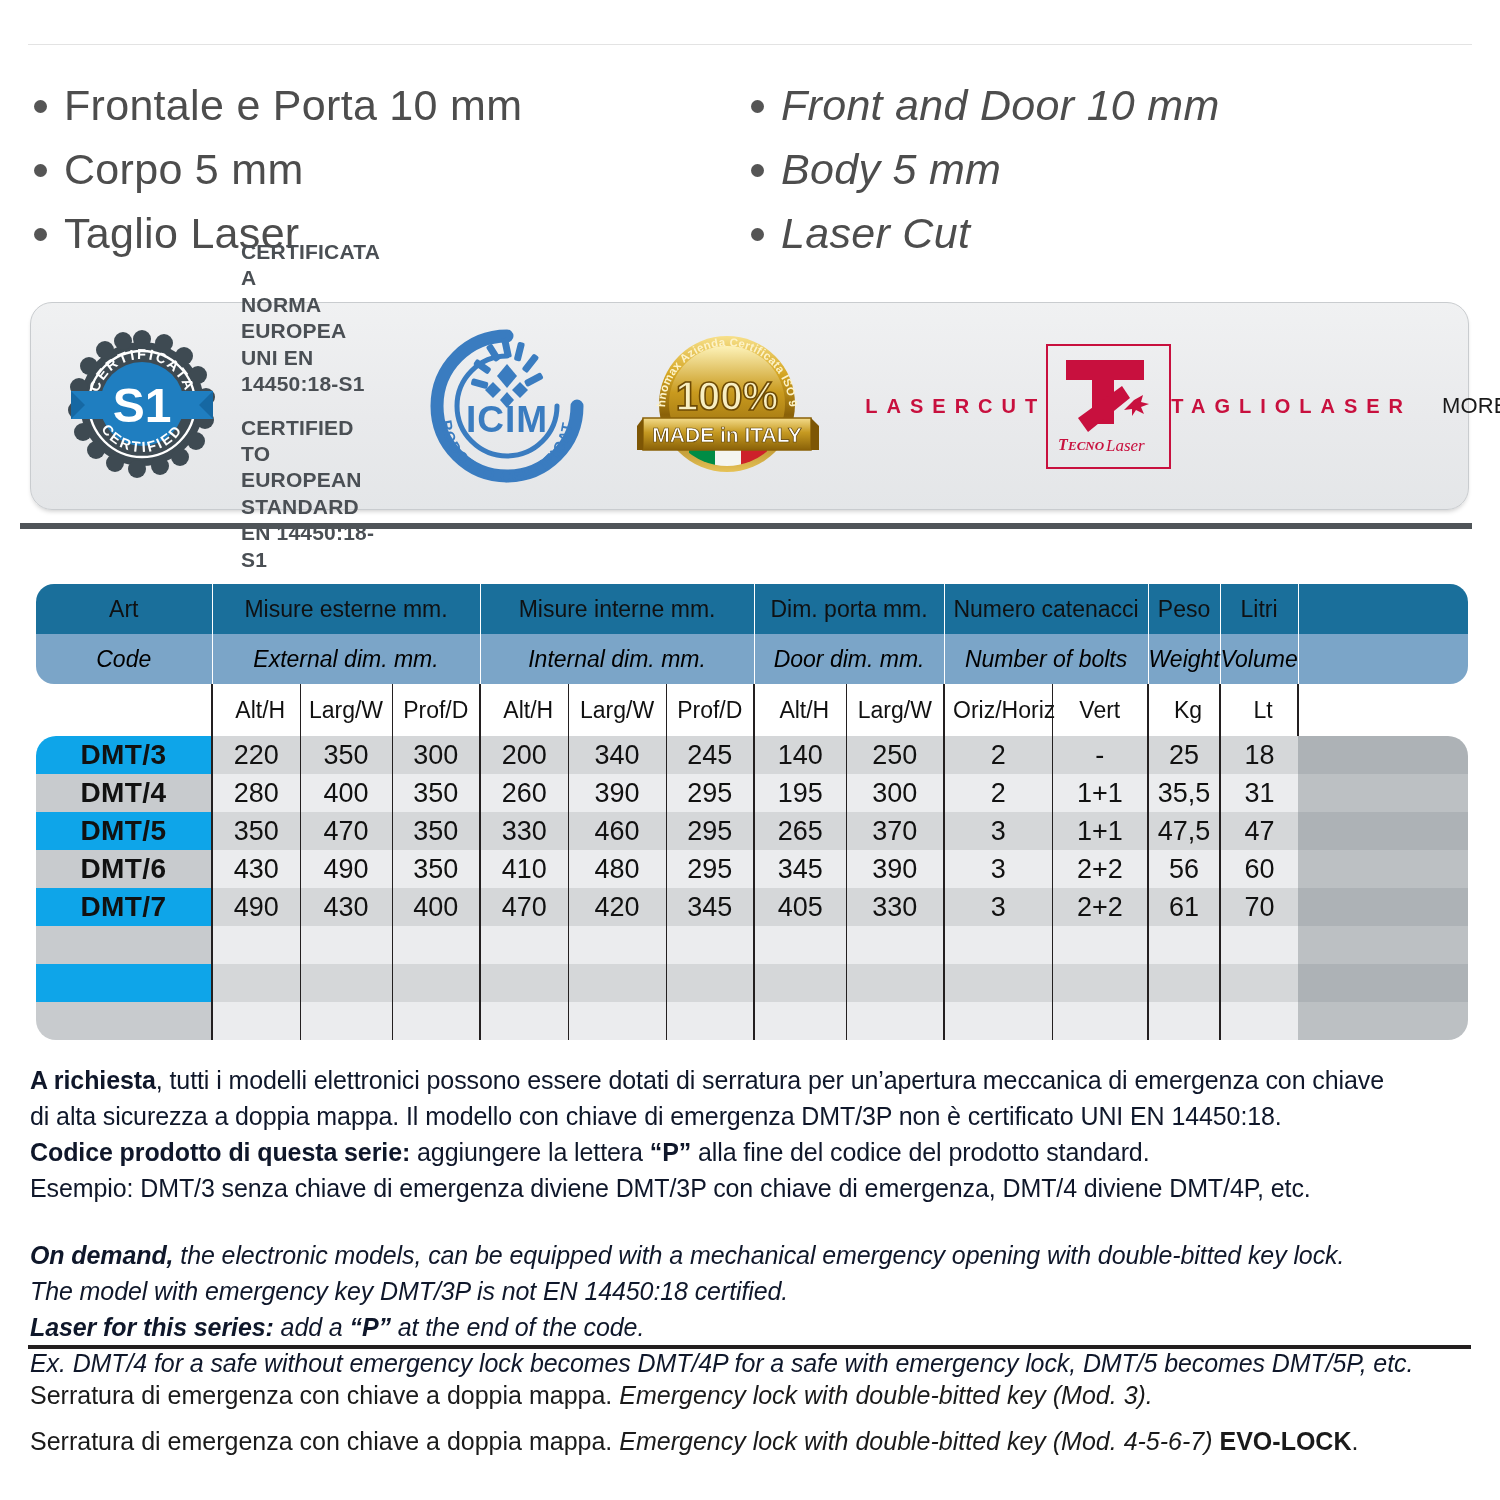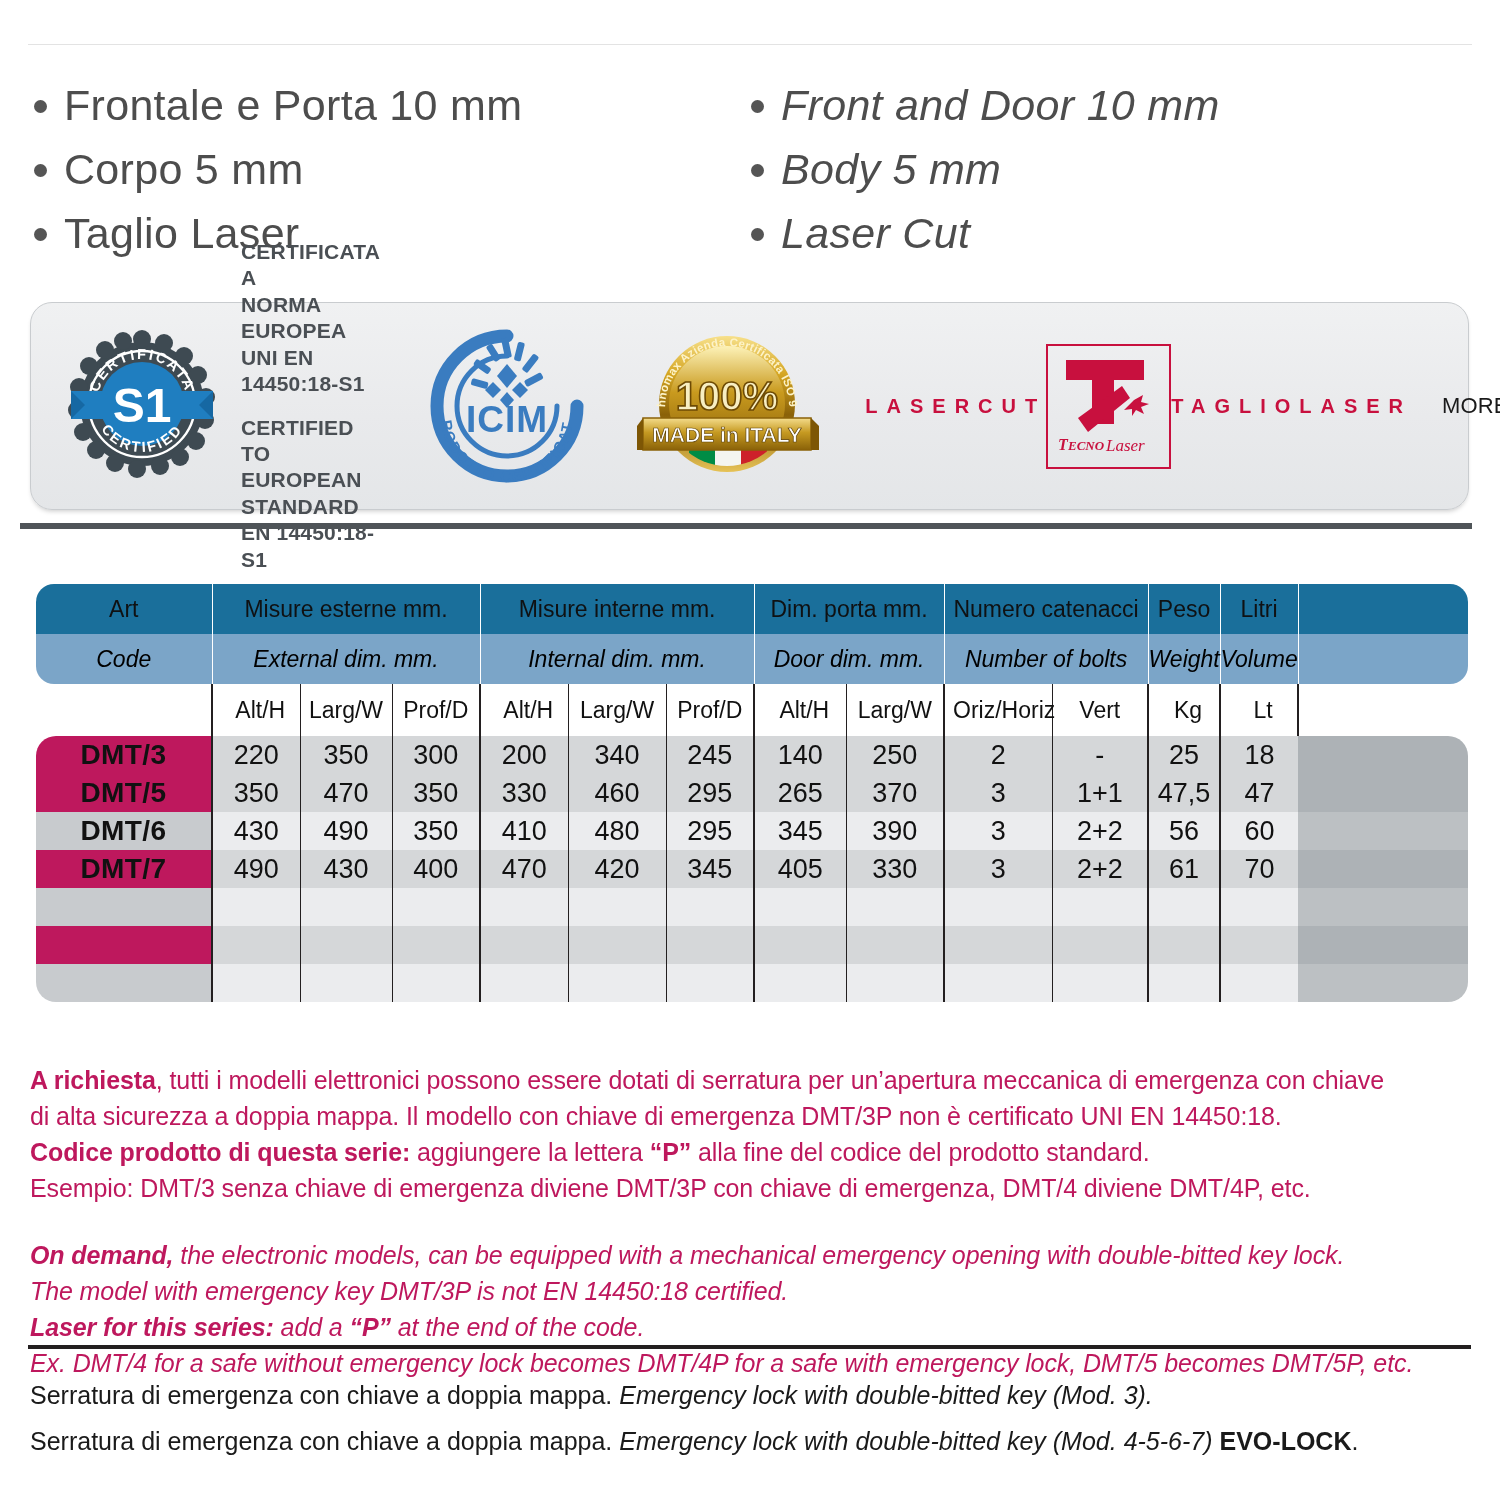--- a/index.html
+++ b/index.html
@@ -71,33 +71,33 @@
   .h3 td.vt{border-left:1.4px solid #231f20;}
 
   tr.drow td{height:38px;font-size:27px;text-align:center;vertical-align:middle;color:#111;}
   tr.drow td.code{font-weight:bold;font-size:28px;letter-spacing:0.4px;}
   tr.drow td.vl{border-left:2.2px solid #231f20;}
   tr.drow td.vt{border-left:1.4px solid #231f20;}
 
   
   tr.odd td{background:#d5d7d9;}
   tr.even td{background:#ebecee;}
-  tr.odd td.code{background:#be185d;}
+  tr.odd td.code{background:#0ea5e9;}
   tr.even td.code{background:#c8cbce;}
   tr.odd td.tail{background:#adb2b6;}
   tr.even td.tail{background:#bcc0c3;}
 
   tr.drow:first-of-type td.code{border-top-left-radius:20px;}
   tr.drow:last-of-type td.code{border-bottom-left-radius:20px;}
   tr.drow:first-of-type td.tail{border-top-right-radius:20px;}
   tr.drow:last-of-type td.tail{border-bottom-right-radius:20px;}
 
   
   .notes{position:absolute;left:30px;top:1062px;width:1440px;}
-  .note-line{font-size:25px;line-height:36px;color:#be185d;letter-spacing:-0.1px;}
+  .note-line{font-size:25px;line-height:36px;color:#0f172a;letter-spacing:-0.1px;}
   .note-line b{font-weight:bold;}
   .note-block.en{margin-top:31px;font-style:italic;}
   .note-block.en .note-line b{font-style:italic;}
 
   .foot-rule{position:absolute;left:28px;top:1345px;width:1443px;height:4px;background:#231f20;}
 
   .footer{position:absolute;left:30px;top:1372px;width:1440px;}
   .foot-line{font-size:25px;line-height:46px;color:#1a1a1a;}
   .foot-line i{font-style:italic;}
   .foot-line b{font-weight:bold;}
@@ -371,20 +371,36 @@
             <td class="vt">340</td>
             <td class="vt">245</td>
             <td class="vl">140</td>
             <td class="vt">250</td>
             <td class="vl">2</td>
             <td class="vt">-</td>
             <td class="vl">25</td>
             <td class="vl">18</td>
             <td class="tail"></td>
           </tr>
+          <tr class="drow even">
+            <td class="code">DMT/4</td>
+            <td class="vl">280</td>
+            <td class="vt">400</td>
+            <td class="vt">350</td>
+            <td class="vl">260</td>
+            <td class="vt">390</td>
+            <td class="vt">295</td>
+            <td class="vl">195</td>
+            <td class="vt">300</td>
+            <td class="vl">2</td>
+            <td class="vt">1+1</td>
+            <td class="vl">35,5</td>
+            <td class="vl">31</td>
+            <td class="tail"></td>
+          </tr>
           <tr class="drow odd">
             <td class="code">DMT/5</td>
             <td class="vl">350</td>
             <td class="vt">470</td>
             <td class="vt">350</td>
             <td class="vl">330</td>
             <td class="vt">460</td>
             <td class="vt">295</td>
             <td class="vl">265</td>
             <td class="vt">370</td>

